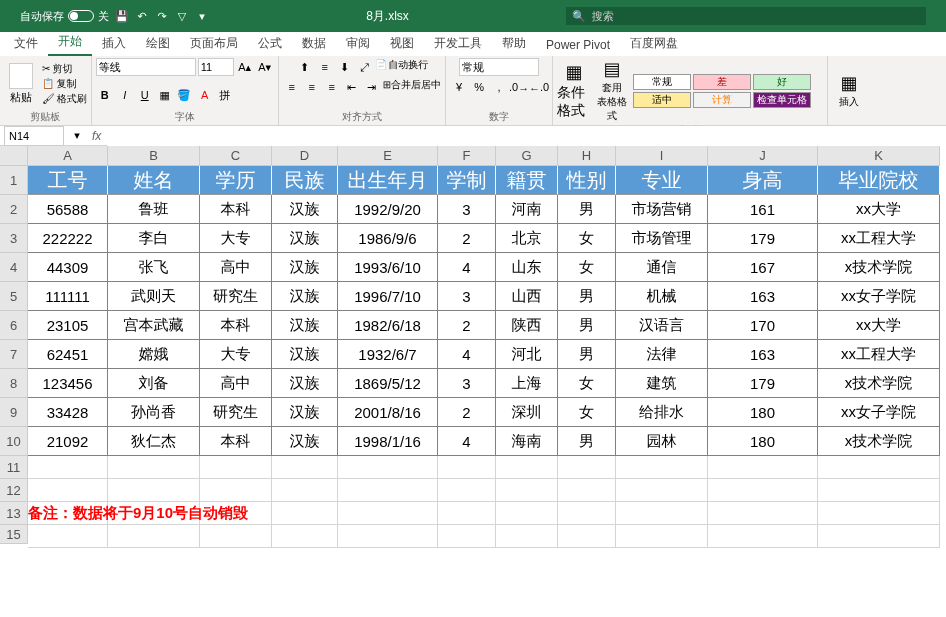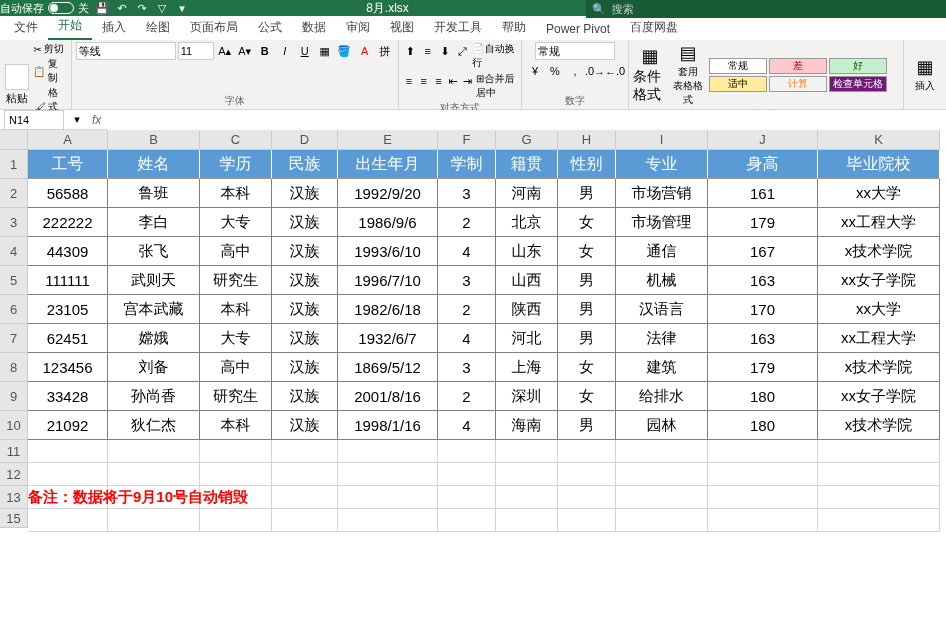--- a/index.html
+++ b/index.html
@@ -1,19 +1,19 @@
 <!DOCTYPE html>
 <html><head>
 <meta charset="utf-8">
 <style>
 * { margin: 0; padding: 0; box-sizing: border-box; font-family: "Microsoft YaHei", "等线", sans-serif; }
 body { background: #fff; width: 946px; height: 617px; overflow: hidden; font-size: 12px; }
 
 
-.title-bar { background: linear-gradient(#217346, #217346); height: 16px; display: flex; color: #fff; padding: 0 0; }
+.title-bar { background: linear-gradient(#217346, #217346); height: 32px; display: flex; align-items: center; color: #fff; padding: 0 20px; }
 .title-left { display: flex; align-items: center; gap: 6px; }
 .autosave { display: flex; align-items: center; gap: 4px; font-size: 11px; }
 .toggle-off { width: 26px; height: 12px; border: 1px solid #fff; border-radius: 7px; position: relative; display: inline-block; }
 .toggle-off::after { content: ''; width: 8px; height: 8px; background: #fff; border-radius: 50%; position: absolute; left: 1px; top: 1px; }
 .qa-icon { width: 14px; height: 14px; display: inline-flex; align-items: center; justify-content: center; font-size: 11px; }
 .title-center { flex: 1; text-align: center; font-size: 12px; }
 .search-box { background: #185c37; border: none; height: 18px; width: 360px; padding: 0 6px; color: #ccc; font-size: 11px; display: flex; align-items: center; gap: 6px; }
 
 
 .menu-tabs { height: 24px; display: flex; align-items: flex-end; background: #fff; border-bottom: 0; padding-left: 4px; font-size: 12px; }
@@ -48,21 +48,21 @@
 .formula-input { flex: 1; height: 20px; border: none; padding: 0 4px; font-size: 11px; }
 
 
 .grid-area { position: relative; overflow: hidden; height: calc(617px - 24px - 24px - 70px - 22px); background: #fff; }
 .col-headers { display: flex; height: 20px; position: sticky; top: 0; }
 .corner { width: 28px; background: #e6e6e6; border-right: 1px solid #ccc; border-bottom: 1px solid #ccc; }
 .col-h { background: #e6e6e6; border-right: 1px solid #ccc; border-bottom: 1px solid #ccc; text-align: center; line-height: 20px; font-size: 13px; color: #555; }
 .row { display: flex; }
 .row-h { width: 28px; background: #e6e6e6; border-right: 1px solid #ccc; border-bottom: 1px solid #ccc; text-align: center; font-size: 13px; color: #555; display: flex; align-items: center; justify-content: center; }
 .cell { border-right: 1px solid #d4d4d4; border-bottom: 1px solid #d4d4d4; display: flex; align-items: center; justify-content: center; font-size: 15px; padding: 0 2px; overflow: hidden; white-space: nowrap;}
-.hdr-cell { background: #5b9bd5; color: #fff; font-size: 16px; border-right: 1px solid #fff; border-bottom: 1px solid #999;}
+.hdr-cell { background: #5b9bd5; color: #fff; font-size: 20px; border-right: 1px solid #fff; border-bottom: 1px solid #999;}
 .data-row .cell { border-right: 1px solid #808080; border-bottom: 1px solid #808080; }
 .empty-cell { border-right: 1px solid #d4d4d4; border-bottom: 1px solid #d4d4d4;}
 .note { color: #ff0000; font-weight: bold; font-size: 15px; justify-content: flex-start; padding-left: 6px;}
 .selected-row-h { background: #d2d2d2; }
 
 
 .cA{width:80px}.cB{width:92px}.cC{width:72px}.cD{width:66px}.cE{width:100px}.cF{width:58px}.cG{width:62px}.cH{width:58px}.cI{width:92px}.cJ{width:110px}.cK{width:122px}
 .rh-data{height:29px}
 .rh-empty{height:23px}
 </style>
@@ -114,21 +114,21 @@
       </div>
       <div class="btn-col">
         <span>✂ <span>剪切</span></span>
         <span>📋 <span>复制</span></span>
         <span>🖌 <span>格式刷</span></span>
       </div>
     </div>
     <div class="ribbon-group-label">剪贴板</div>
   </div>
   <div class="ribbon-group">
-    <div class="ribbon-group-body" style="flex-direction:row;align-items:flex-start;gap:2px">
+    <div class="ribbon-group-body" style="flex-direction:column;align-items:flex-start;gap:10px">
       <div style="display:flex;gap:2px">
         <input class="font-select" value="等线" style="">
         <input class="size-select" value="11" style="">
         <button class="mini-btn">A▴</button>
         <button class="mini-btn">A▾</button>
       </div>
       <div style="display:flex;gap:2px">
         <button class="mini-btn">
             <b>B</b>
           </button>

